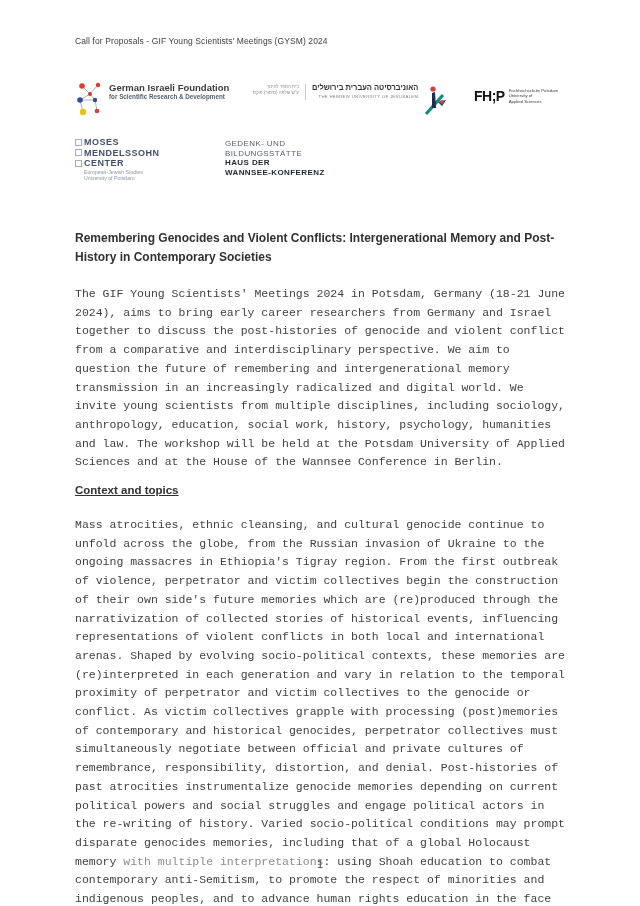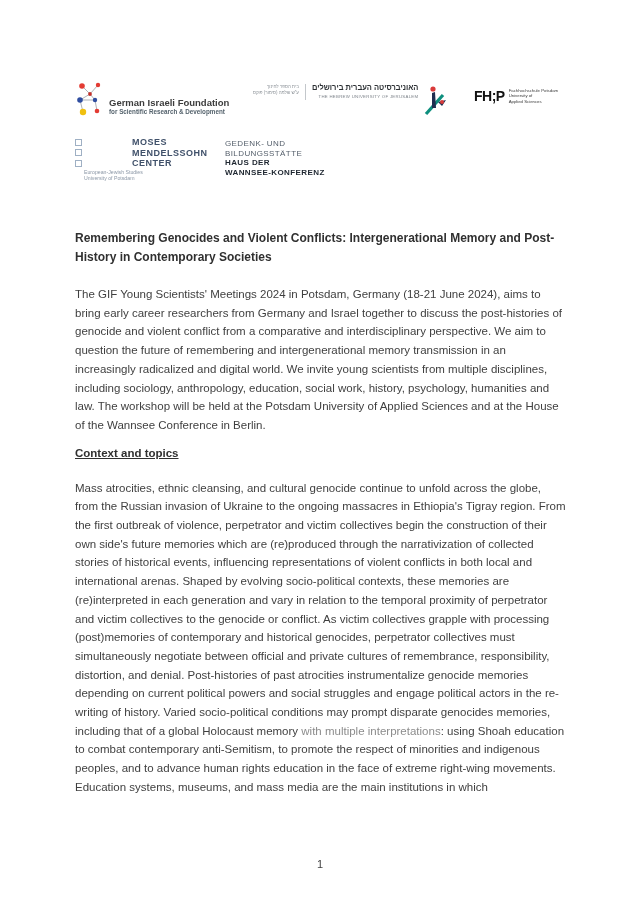--- a/index.html
+++ b/index.html
@@ -6,69 +6,70 @@
   .page {
     position:relative; width:640px; height:906px; background:#ffffff;
     font-family:"Liberation Sans", sans-serif; color:#3f3f3f; overflow:hidden;
   }
   
   .doc-header {
     position:absolute; left:75px; top:36px;
     font-size:8.5px; color:#3d3d3d; letter-spacing:0.1px;
   }
   
-  .gif-logo { position:absolute; left:75px; top:82px; display:flex; align-items:flex-end; }
+  .gif-logo { position:absolute; left:75px; top:82px; display:flex; align-items:flex-start; }
   .gif-text { margin-left:4px; }
   .gif-title { font-size:9.5px; font-weight:bold; color:#3c3c3c; line-height:11px; }
   .gif-sub   { font-size:6.3px; font-weight:bold; color:#54626c; line-height:8px; }
 
   .huji-logo { position:absolute; left:253px; top:84px; display:flex; align-items:flex-start; gap:6px; }
   .huji-small { text-align:right; font-size:4.5px; color:#8a9096; line-height:6px; }
   .huji-divider { width:1px; height:16px; background:#c3c7cb; }
   .huji-main { text-align:right; }
   .huji-he { font-size:7.5px; font-weight:bold; color:#2b2f33; line-height:8.5px; }
   .huji-en { font-size:4.3px; color:#7d838a; letter-spacing:0.3px; margin-top:1px; }
 
   .fhp-logo { position:absolute; left:435px; top:88px; display:flex; align-items:center; gap:4px;padding-left:39px; }
   .fhp-mark { font-size:14px; font-weight:800; color:#121212; letter-spacing:-0.5px; }
   .fhp-text { font-size:4.3px; color:#3a3a3a; line-height:5.3px; }
 
   
   .mmz-logo { position:absolute; left:75px; top:137px; }
   .mmz-line { display:flex; align-items:center; font-size:9px; font-weight:bold;
-              color:#40516a; letter-spacing:0.5px; line-height:10.5px;gap:48px; }
+              color:#40516a; letter-spacing:0.5px; line-height:10.5px; }
   .mmz-sq { width:5px; height:5px; border:1px solid #9fb0c4; margin-right:2px; flex:0 0 auto; }
   .mmz-sub { font-size:5.2px; color:#8b97a6; line-height:6.6px; margin-left:9px; }
   .mmz-sub:first-of-type { margin-top:2px; }
 
   .wk-logo { position:absolute; left:225px; top:139px; }
   .wk-line { font-size:8px; letter-spacing:0.4px; line-height:9.6px; color:#545e6a; }
   .wk-line.bold { font-weight:bold; color:#1e2630; }
 
   
   .content { position:absolute; left:75px; top:204px; width:492px; }
   .doc-title { font-size:12px; font-weight:bold; color:#303030; line-height:14px; }
   .doc-h2 { margin-top:25px; font-size:12px; font-weight:bold; color:#303030; line-height:19px; }
   .doc-h3 { margin-top:19px; font-size:12px; font-weight:bold; color:#303030; line-height:19px; }
-  .doc-p  { margin:18px 0 0 0; font-size:11.5px; line-height:18.7px; color:#3f3f3f; text-align:left; }
+  .doc-p  { margin:18px 0 0 0; font-size:11.5px; line-height:18.7px; color:#3f3f3f; text-align:left;font-family:Liberation Mono, monospace; }
   .doc-h4 { margin-top:9px; font-size:11.5px; font-weight:bold; color:#303030; line-height:19px;text-decoration:underline; }
   .doc-p.context { margin-top:16px; }
   .muted { color:#8c8c8c; }
 
   .page-footer {
     position:absolute; left:0; bottom:36px; width:100%;
     text-align:center; font-size:11px; color:#3f3f3f;
   }
   svg { display:block; }
 </style>
 </head>
 <body>
 
 <div class="page">
 
+  <div class="doc-header">Call for Proposals - GIF Young Scientists' Meetings (GYSM) 2024</div>
 
   <div class="gif-logo">
     <span>
       <svg width="30" height="34" viewBox="0 0 30 34">
         <g stroke="#9aa0a6" stroke-width="0.8">
           <line x1="7" y1="4" x2="15" y2="12"></line>
           <line x1="23" y1="3" x2="15" y2="12"></line>
           <line x1="15" y1="12" x2="5" y2="18"></line>
           <line x1="15" y1="12" x2="20" y2="18"></line>
           <line x1="5" y1="18" x2="8" y2="30"></line>

